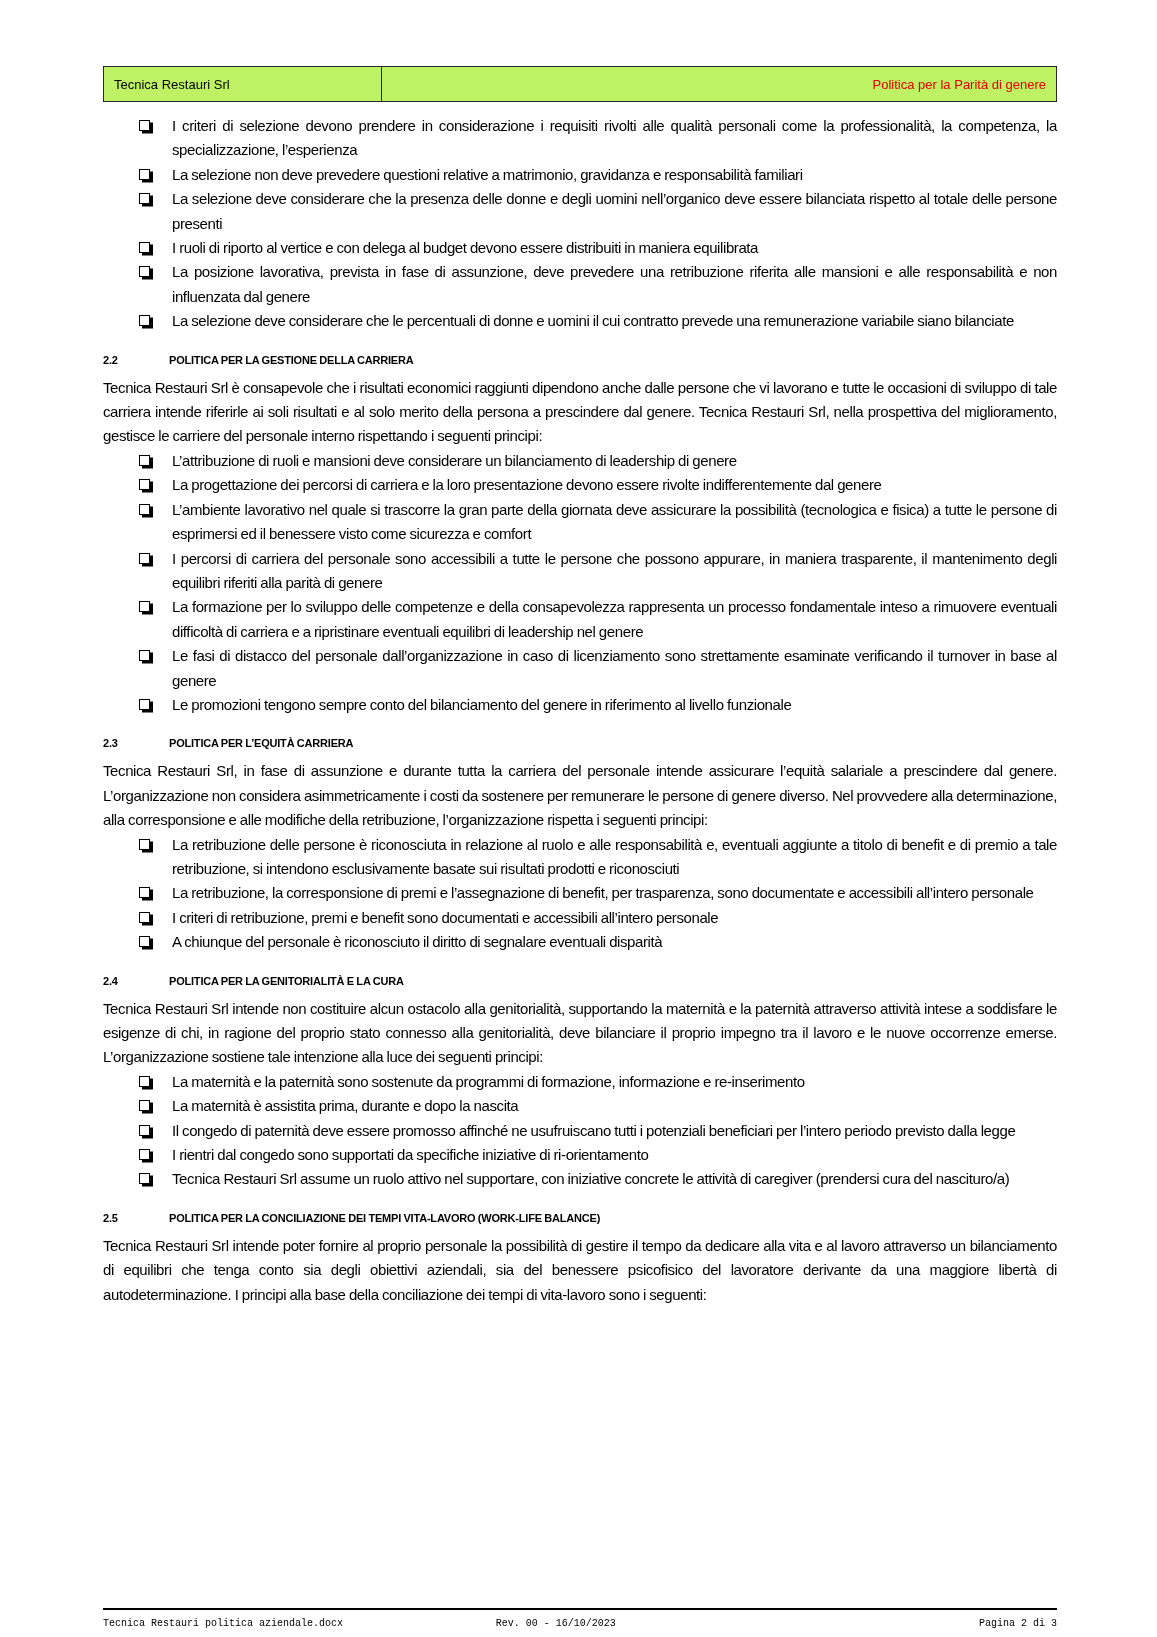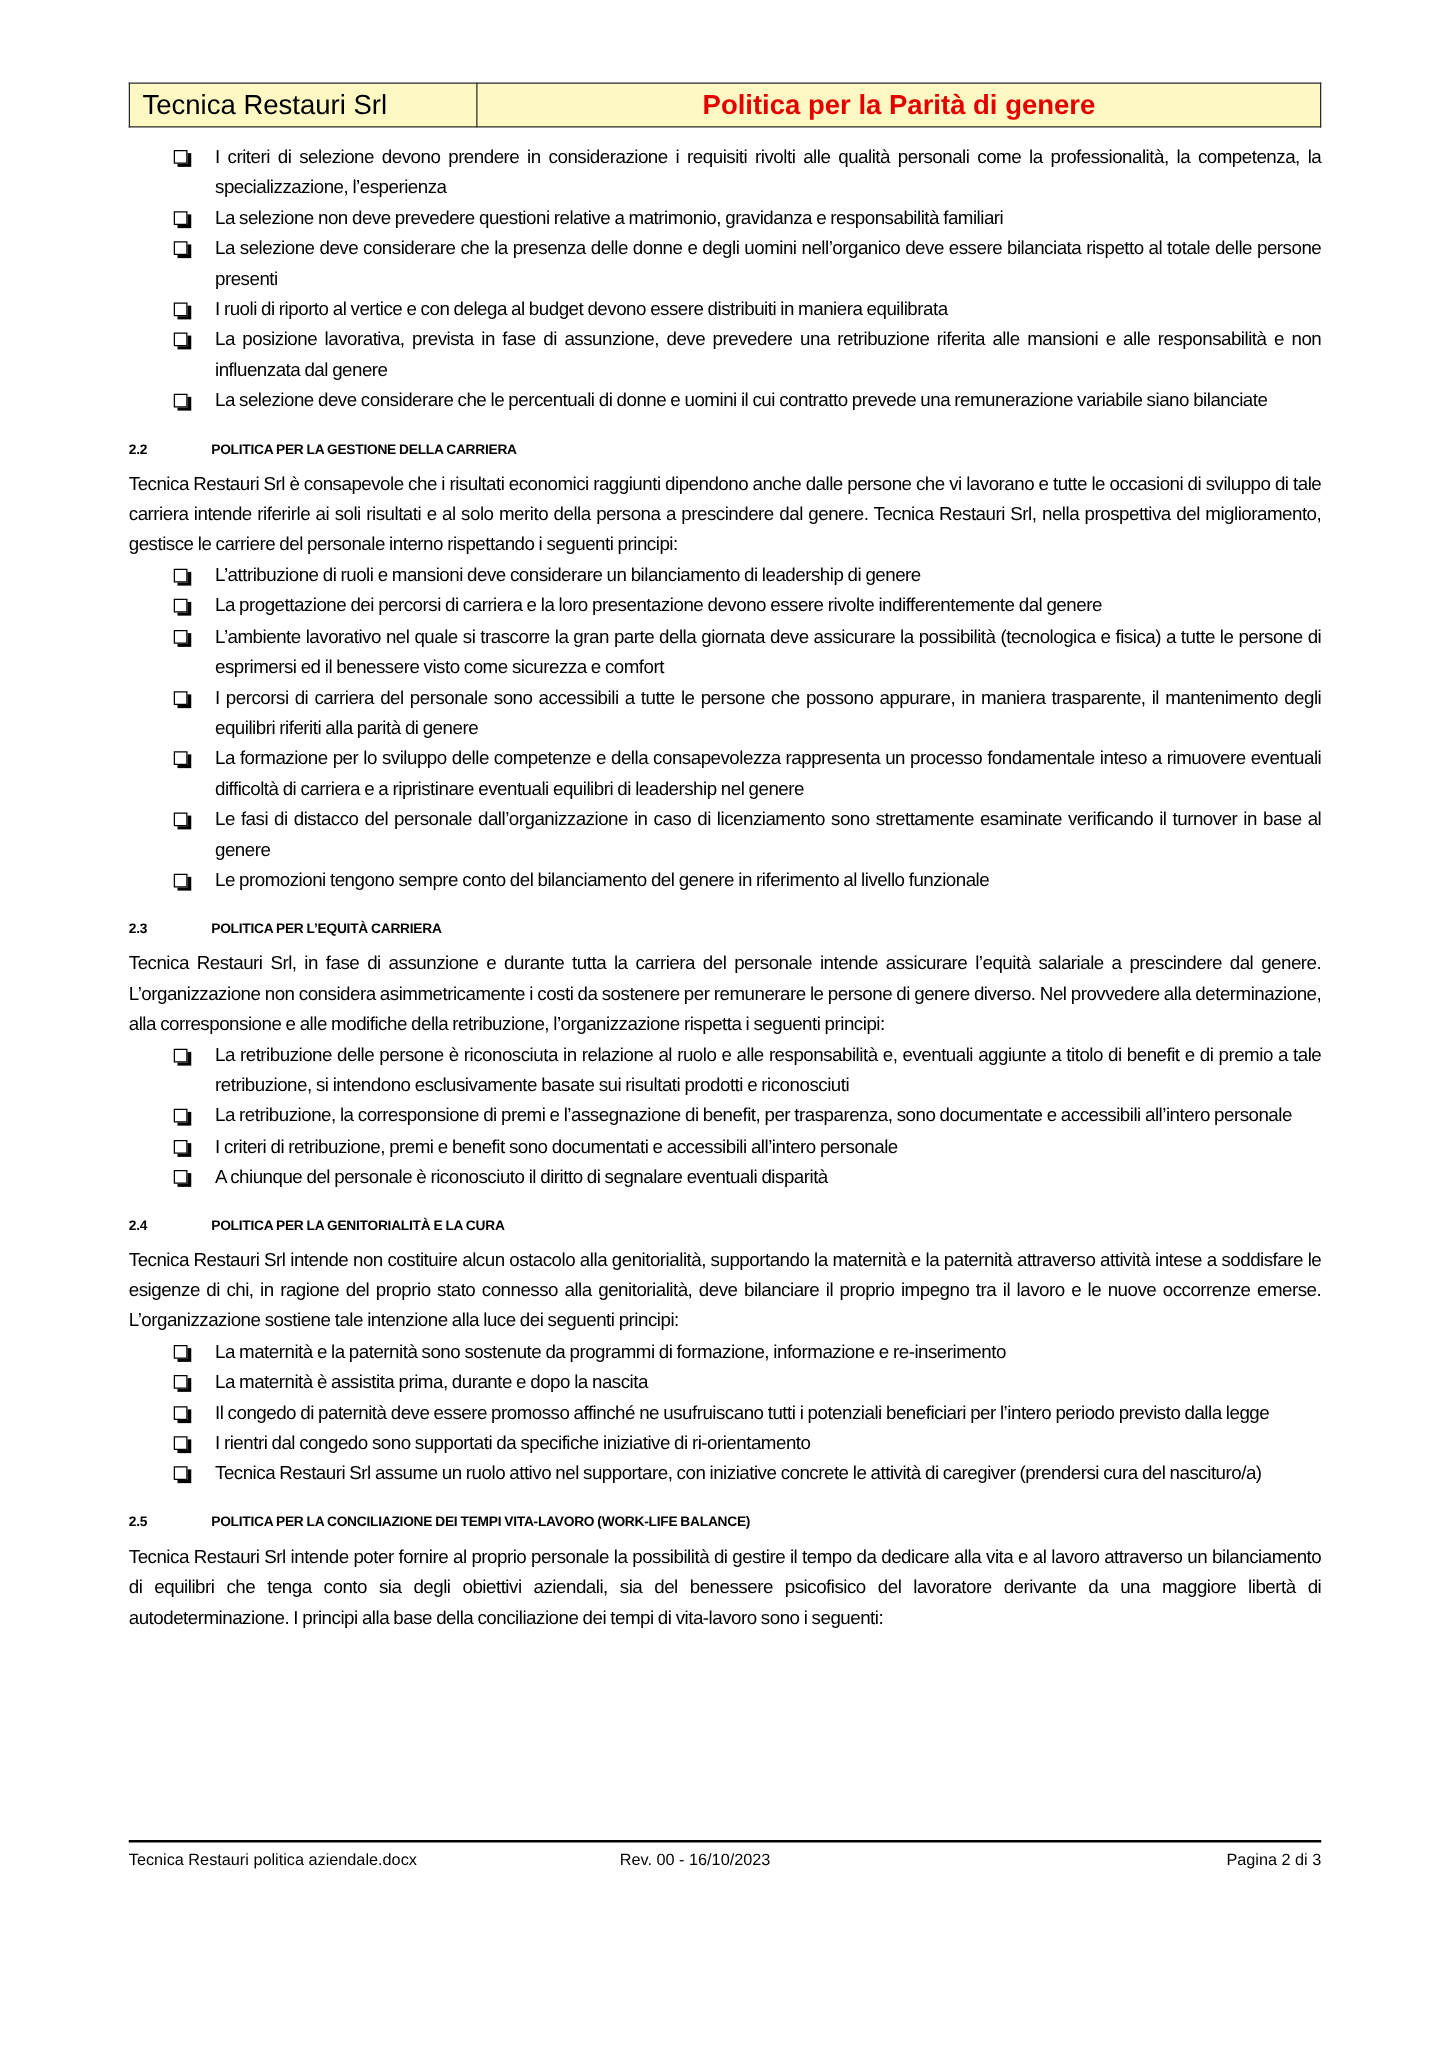--- a/index.html
+++ b/index.html
@@ -14,27 +14,27 @@
   .page {
     position:absolute; left:103px; top:66px; width:954px;
   }
   table.header-table {
     width:100%; border-collapse:collapse; table-layout:fixed;
     margin-bottom:12px;
   }
   table.header-table td {
     border:1.3px solid #2a2a2a;
     height:30px;
-    font-size:22px;
+    font-size:13px;
     padding:2px 10px;
     vertical-align:middle;
-    background:#fef9c3;
+    background:#bef264;
   }
   td.cell-company { width:27%; font-weight:400; }
-  td.cell-title  { text-align:center; font-weight:700; }
+  td.cell-title  { text-align:right; font-weight:400; }
   .doc-body {
     font-size:15px;
     line-height:24.4px;
     text-align:justify;
     letter-spacing:-0.4px;
     word-spacing:-0.4px;
   }
   .section-heading {
     display:flex;
     font-weight:700;
@@ -55,27 +55,27 @@
     position:absolute;
     left:36px; top:6px;
     width:9px; height:9px;
     background:#fff;
     border:1.7px solid #000;
     box-shadow:3px 2.5px 0 0 #000;
     display:inline-block;
   }
   .footer {
     position:absolute;
-    left:103px; top:1472px;
+    left:103px; top:1608px;
     width:954px;
     border-top:2.6px solid #000;
     padding-top:4px;
     display:flex;
-    font-family:Liberation Sans, sans-serif;
-    font-size:13px;
+    font-family:Liberation Mono, monospace;
+    font-size:10px;
     line-height:20px;
   }
   .f-left   { flex:1.4; text-align:left; }
   .f-center { flex:1;   }
   .f-right  { flex:1;   text-align:right; }
 </style>
 </head>
 <body>
 
 <div class="page">

